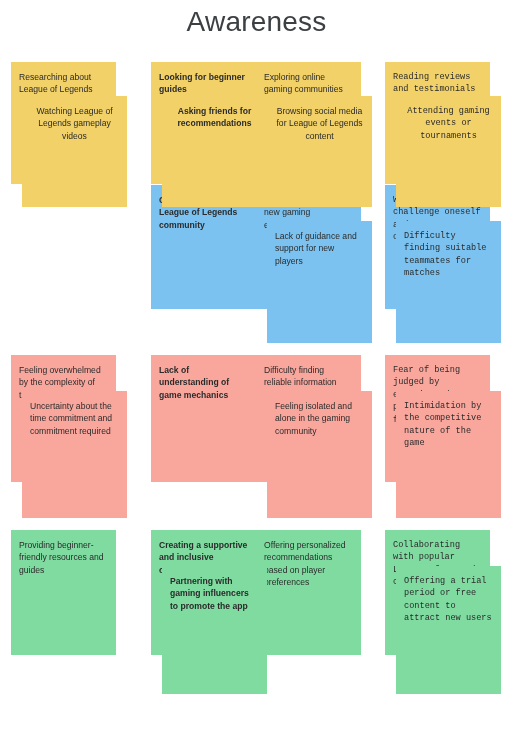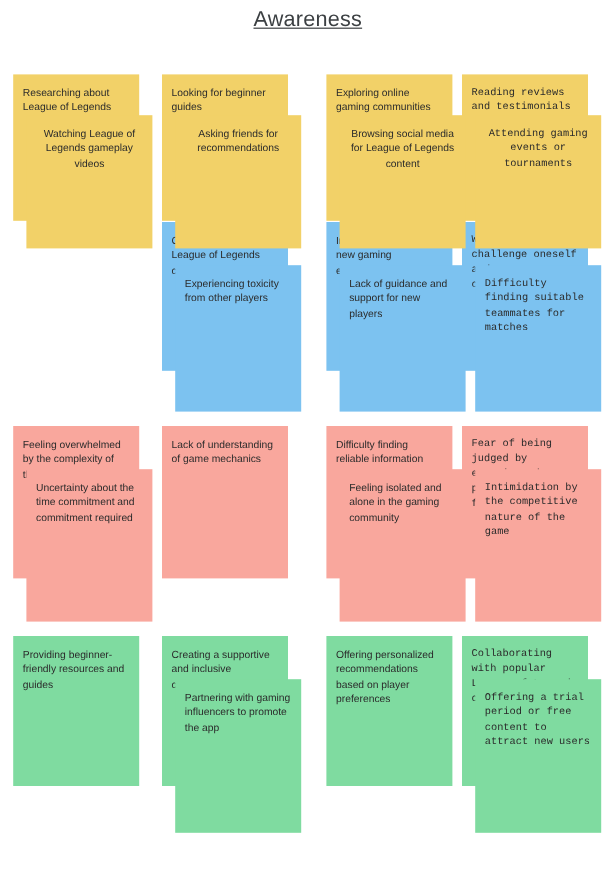--- a/index.html
+++ b/index.html
@@ -18,25 +18,24 @@
     position: relative;
     width: 513px;
     height: 743px;
   }
   #page-title {
     position: absolute;
     top: 6px;
     left: 0;
     width: 513px;
     text-align: center;
-    font-size: 18px;
+    font-size: 28px;
     font-weight: 400;
     color: #3c4043;
     letter-spacing: 0.2px;
-    text-decoration: underline;
   }
   .grid {
     position: absolute;
     top: 62px;
     left: 0;
     width: 513px;
   }
   .row {
     position: relative;
     width: 513px;
@@ -46,22 +45,22 @@
   .row-2 { height: 175px; }
   .row-3 { height: 176px; }
 
   .cell {
     position: absolute;
     top: 0;
     width: 116px;
     height: 100%;
   }
   .cell-0 { left: 11px; }
-  .cell-1 { left: 135px; }
-  .cell-2 { left: 272px; padding-left: 29px; }
+  .cell-1 { left: 151px; font-weight: bold; }
+  .cell-2 { left: 256px; padding-left: 29px; }
   .cell-3 { left: 385px; font-family: Liberation Mono, monospace; }
 
   .note {
     position: absolute;
     width: 105px;
     box-sizing: border-box;
     padding: 9px 8px 8px 8px;
     font-size: 8.6px;
     line-height: 12.4px;
     color: #2b2b2b;
@@ -123,21 +122,20 @@
       </div>
       <div class="cell cell-3">
         <div class="note note-back">Reading reviews and testimonials</div>
         <div class="note note-front">Attending gaming events or tournaments</div>
       </div>
     </div>
 
     <div class="row row-1 theme-blue">
       <div class="cell cell-1">
         <div class="note note-back">Curiosity about the League of Legends community</div>
-        <div class="note note-front">Experiencing toxicity from other players</div>
       </div>
       <div class="cell cell-2">
         <div class="note note-back">Interest in exploring new gaming experiences</div>
         <div class="note note-front">Lack of guidance and support for new players</div>
       </div>
       <div class="cell cell-3">
         <div class="note note-back">Willingness to challenge oneself and overcome obstacles</div>
         <div class="note note-front">Difficulty finding suitable teammates for matches</div>
       </div>
     </div>

